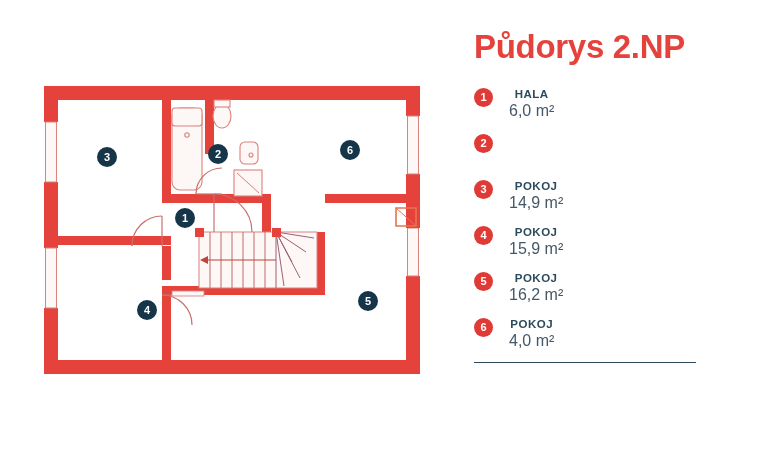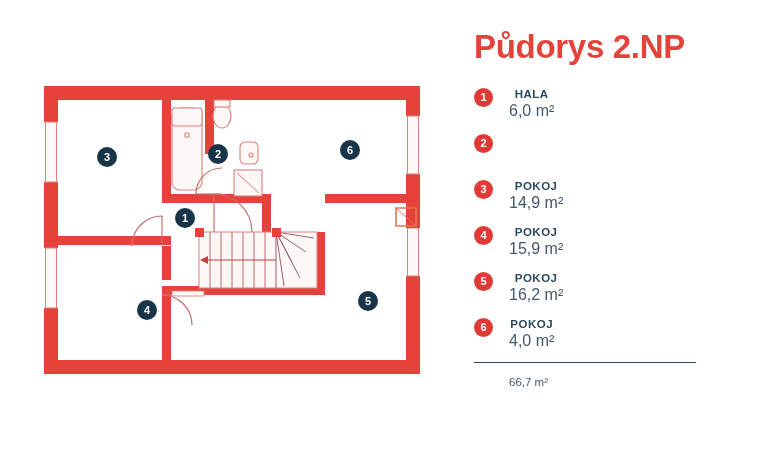--- a/index.html
+++ b/index.html
@@ -302,17 +302,16 @@
       <div class="legend-badge">6</div>
       <div class="legend-text">
         <div class="legend-name">POKOJ</div>
         <div class="legend-area">4,0 m²</div>
       </div>
     </div>
 
     <div id="total-divider"></div>
 
     <div id="total-block">
-      <div id="total-area">66,7 m²</div>
     </div>
   </div>
 
 </div>
 
 </body></html>

